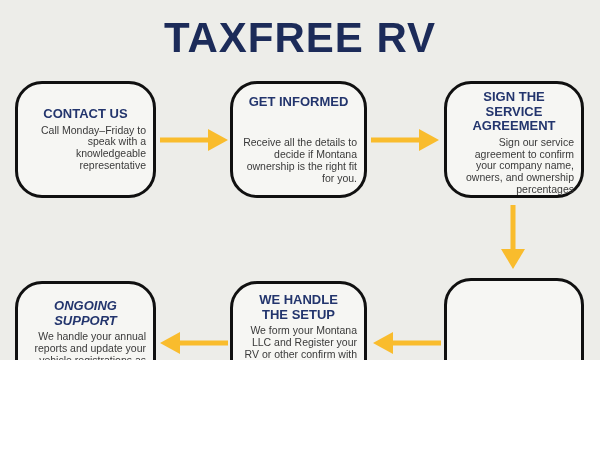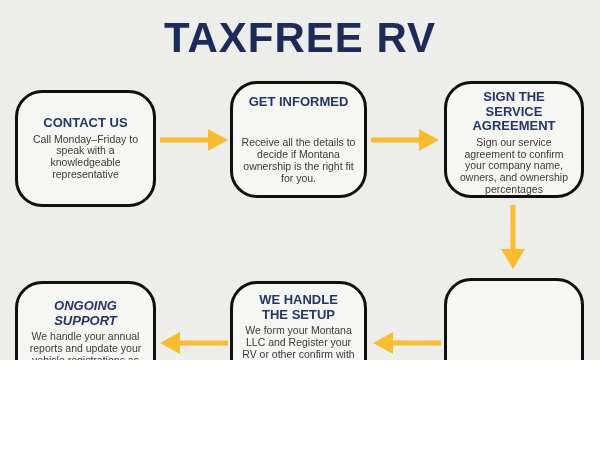--- a/index.html
+++ b/index.html
@@ -39,23 +39,24 @@
     font-weight: bold;
     color: #23356d;
     line-height: 1.12;
     margin: 0 auto 3px auto;
   }
   .step-desc {
     font-size: 10.5px;
     color: #3a3a3a;
     line-height: 1.13;
     margin: 0;
+    text-align: right;
   }
   
-  .pos-1 { left: 15px;  top: 90px;  width: 141px; height: 117px; }
+  .pos-1 { left: 15px;  top: 81px;  width: 141px; height: 117px; }
   .pos-2 { left: 230px; top: 81px;  width: 137px; height: 117px; gap: 25px; }
   .pos-3 { left: 444px; top: 81px;  width: 140px; height: 117px; justify-content: flex-start; padding-top: 6px; }
   .pos-4 { left: 444px; top: 278px; width: 140px; height: 122px; justify-content: flex-start; padding-top: 6px; }
   .pos-5 { left: 230px; top: 281px; width: 137px; height: 116px; }
   .pos-6 { left: 15px;  top: 281px; width: 141px; height: 116px; }
   
   .pos-5 .step-title { max-width: 100px; }
   .pos-6 .step-title { max-width: 92px; font-style: italic; }
   .arrow {
     position: absolute;

